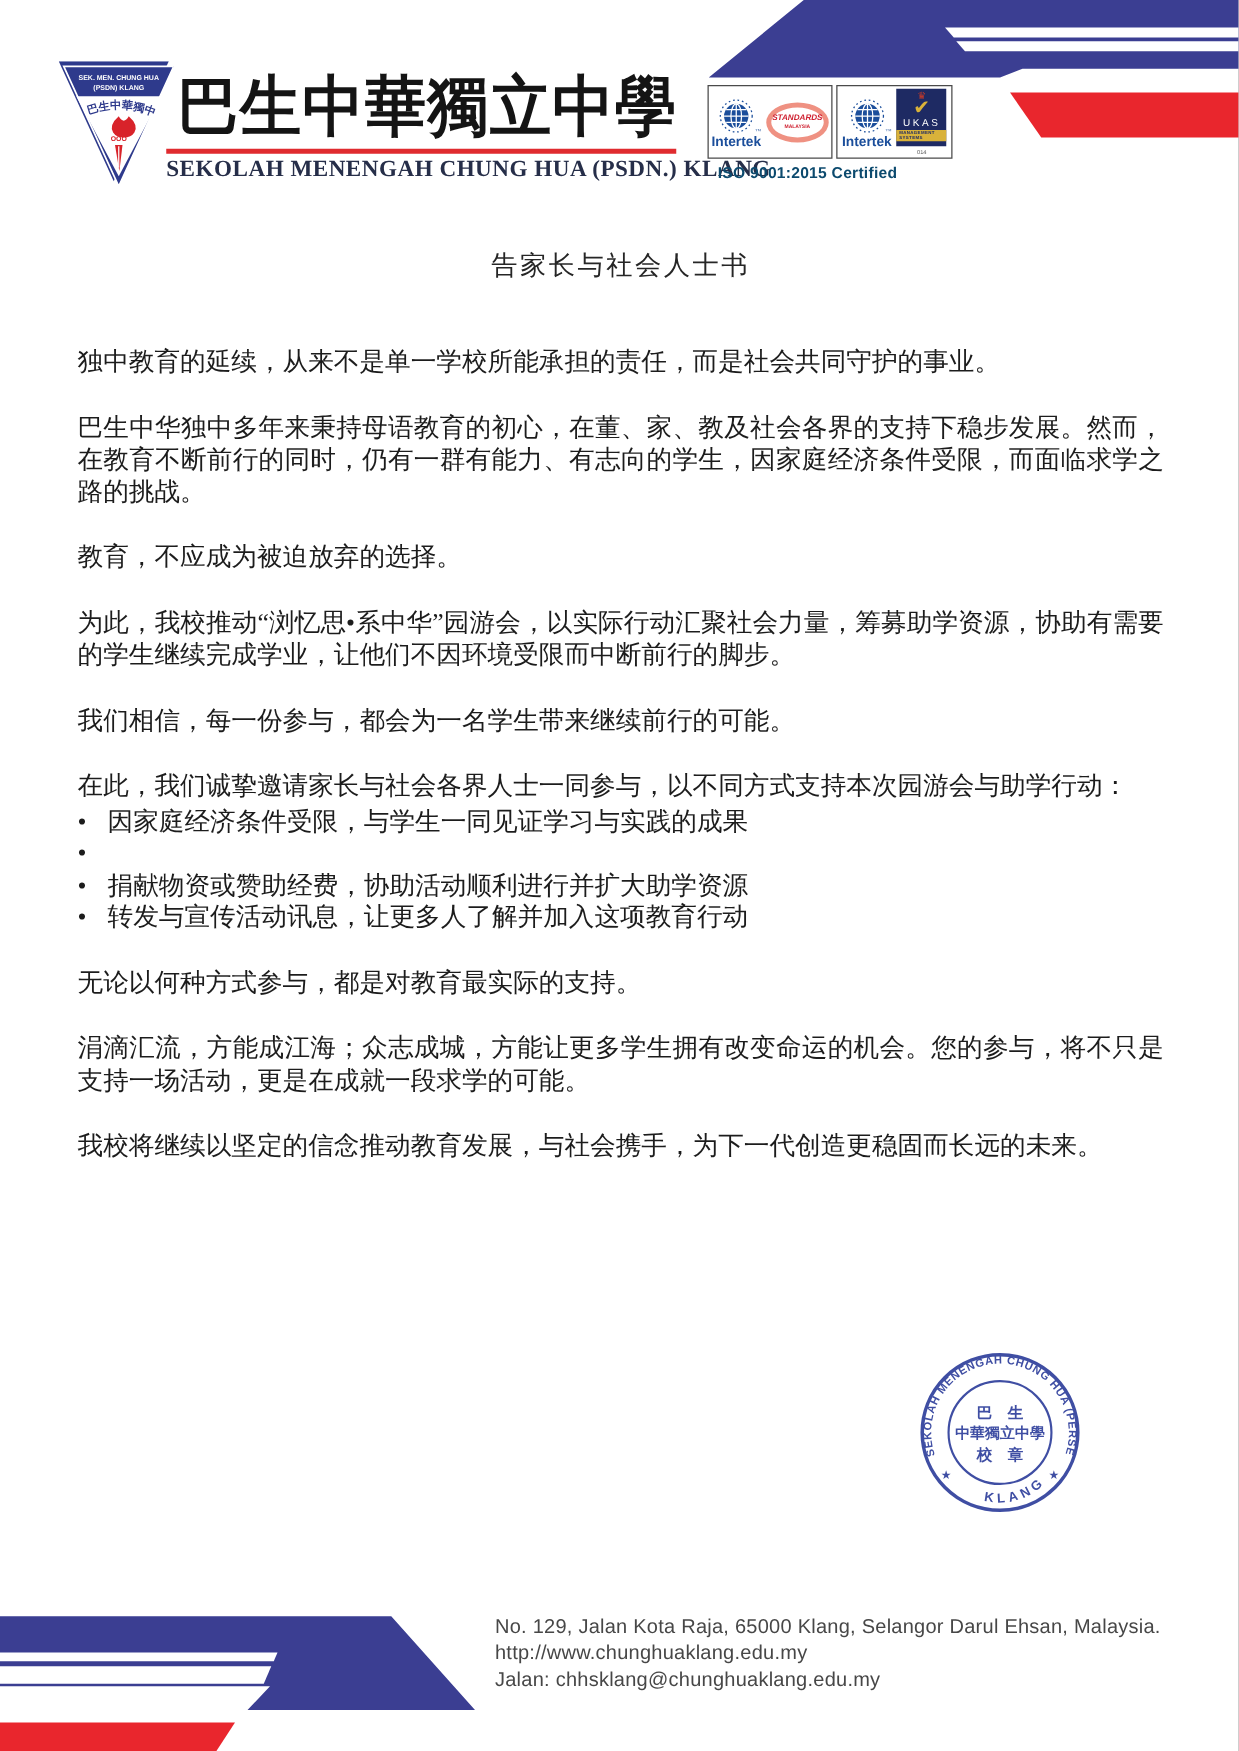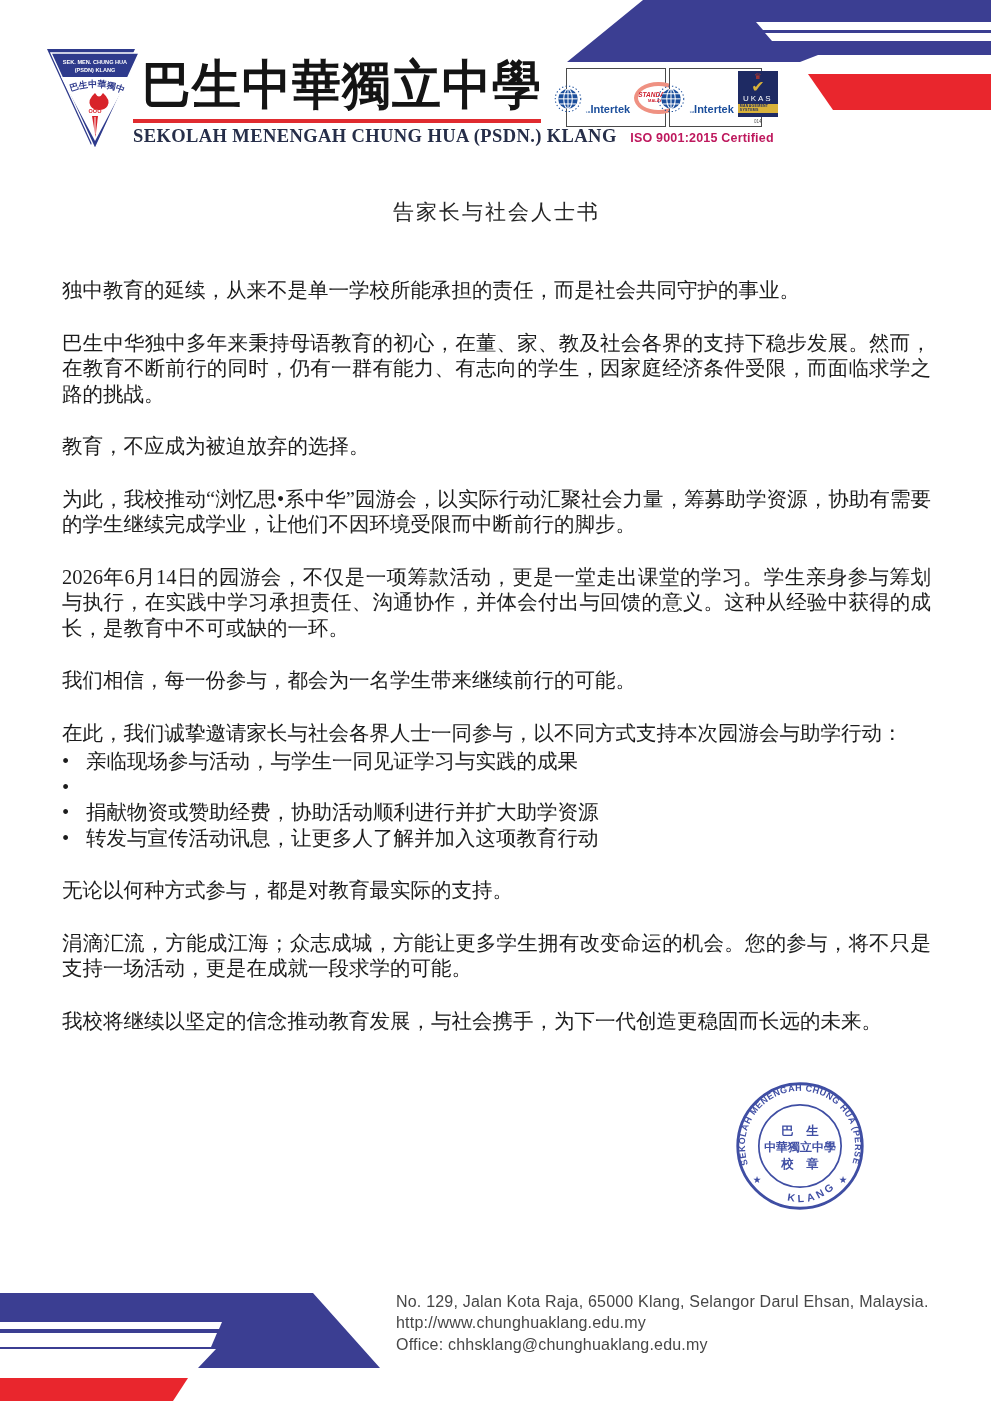--- a/index.html
+++ b/index.html
@@ -26,21 +26,21 @@
   .school-en{
     position:absolute;left:133px;top:126px;width:420px;
     font-size:18.5px;font-weight:bold;color:#262e49;letter-spacing:.4px;white-space:nowrap;
     font-family:"Liberation Serif","DejaVu Serif",serif;
   }
 
   .cert-box{position:absolute;top:68px;height:59px;background:#fff;border:1.5px solid #4a4a4a;
     display:flex;align-items:center;justify-content:center;gap:4px;box-sizing:border-box;}
   .cert-box.one{left:566px;width:100px;}
   .cert-box.two{left:669px;width:93px;}
-  .intertek{display:flex;flex-direction:row;align-items:flex-end;line-height:1;}
+  .intertek{display:flex;flex-direction:column;align-items:center;line-height:1;}
   .intertek .word{font-family:"Liberation Sans","DejaVu Sans",sans-serif;
     font-size:11px;font-weight:bold;color:#1b4e9b;margin-top:1px;}
   .tm{font-size:5px;color:#1b4e9b;align-self:flex-end;margin-top:-6px;}
   .standards{
     width:50px;height:32px;border:4px solid #ef9182;border-radius:50%;
     display:flex;flex-direction:column;align-items:center;justify-content:center;
     line-height:1;background:#fff;box-sizing:border-box;
   }
   .standards .s1{font-family:"Liberation Sans",sans-serif;font-size:6.5px;font-weight:bold;
     font-style:italic;color:#cf2030;}
@@ -51,23 +51,23 @@
     align-items:center;line-height:1;padding-top:2px;box-sizing:border-box;
   }
   .ukas .crown{font-size:8px;color:#c0392b;height:8px;}
   .ukas .check{font-size:16px;color:#d9b23a;height:15px;margin-top:-2px;}
   .ukas .word{font-family:"Liberation Sans",sans-serif;font-size:8px;font-weight:normal;
     color:#fff;letter-spacing:2px;margin-top:1px;}
   .ukas .sub{font-family:"Liberation Sans",sans-serif;font-size:3.5px;font-weight:bold;
     color:#1e2a63;background:#d9b23a;padding:1px 2px;margin-top:1px;letter-spacing:.3px;}
   .ukas-num{font-family:"Liberation Sans",sans-serif;font-size:4.5px;color:#555;margin-top:2px;}
   .iso-label{
-    position:absolute;left:566px;top:131px;width:196px;text-align:center;
+    position:absolute;left:548px;top:131px;width:196px;text-align:center;
     font-family:"Liberation Sans","DejaVu Sans",sans-serif;
-    font-size:12.5px;font-weight:bold;color:#be185d;letter-spacing:.2px;padding-left:38px;
+    font-size:12.5px;font-weight:bold;color:#0c4a6e;letter-spacing:.2px;
   }
 
   
   .letter{position:absolute;left:62px;top:199px;width:869px;}
   .letter h1{
     font-size:21px;font-weight:normal;text-align:center;margin:0 0 53px 0;line-height:26px;
     letter-spacing:2px;color:#262626;
   }
   .letter p{margin:0 0 27px 0;font-size:20.5px;line-height:25.5px;text-align:justify;}
   .bullets{margin:-24px 0 27px 0;}
@@ -172,28 +172,27 @@
 
   <div class="iso-label">ISO 9001:2015 Certified</div>
 
   <div class="letter">
     <h1>告家长与社会人士书</h1>
 
     <p>独中教育的延续，从来不是单一学校所能承担的责任，而是社会共同守护的事业。</p>
     <p>巴生中华独中多年来秉持母语教育的初心，在董、家、教及社会各界的支持下稳步发展。然而，在教育不断前行的同时，仍有一群有能力、有志向的学生，因家庭经济条件受限，而面临求学之路的挑战。</p>
     <p>教育，不应成为被迫放弃的选择。</p>
     <p>为此，我校推动“浏忆思•系中华”园游会，以实际行动汇聚社会力量，筹募助学资源，协助有需要的学生继续完成学业，让他们不因环境受限而中断前行的脚步。</p>
-    <p>2026年6月14日的园游会，不仅是一项筹款活动，更是一堂走出课堂的学习。学生亲身参与筹划与执行，在实践中学习承担责任、沟通协作，并体会付出与回馈的意义。这种从经验中获得的成长，是教育中不可或缺的一环。</p>
     <p>我们相信，每一份参与，都会为一名学生带来继续前行的可能。</p>
     <p>在此，我们诚挚邀请家长与社会各界人士一同参与，以不同方式支持本次园游会与助学行动：</p>
 
     <div class="bullets">
       <div class="bullet-row">
         <span class="dot">•</span>
-        <span>亲临现场参与活动，与学生一同见证学习与实践的成果</span>
+        <span>因家庭经济条件受限，与学生一同见证学习与实践的成果</span>
       </div>
       <div class="bullet-row">
         <span class="dot">•</span>
       </div>
       <div class="bullet-row">
         <span class="dot">•</span>
         <span>捐献物资或赞助经费，协助活动顺利进行并扩大助学资源</span>
       </div>
       <div class="bullet-row">
         <span class="dot">•</span>
@@ -222,16 +221,16 @@
     <text x="-45" y="39" text-anchor="middle" font-size="10" fill="#2f3f9c">★</text>
     <text x="45" y="39" text-anchor="middle" font-size="10" fill="#2f3f9c">★</text>
     <text x="0" y="-12" text-anchor="middle" font-size="13" font-weight="bold" font-family="Liberation Serif, serif" fill="#2f3f9c">巴　生</text>
     <text x="0" y="5" text-anchor="middle" font-size="12.5" font-weight="bold" font-family="Liberation Serif, serif" fill="#2f3f9c">中華獨立中學</text>
     <text x="0" y="23" text-anchor="middle" font-size="13" font-weight="bold" font-family="Liberation Serif, serif" fill="#2f3f9c">校　章</text>
   </svg>
 
   <div class="footer-text">
     <div>No. 129, Jalan Kota Raja, 65000 Klang, Selangor Darul Ehsan, Malaysia.</div>
     <div>http://www.chunghuaklang.edu.my</div>
-    <div>Office: chhsklang@chunghuaklang.edu.my</div>
+    <div>Jalan: chhsklang@chunghuaklang.edu.my</div>
   </div>
 
 </div>
 
 </body></html>

